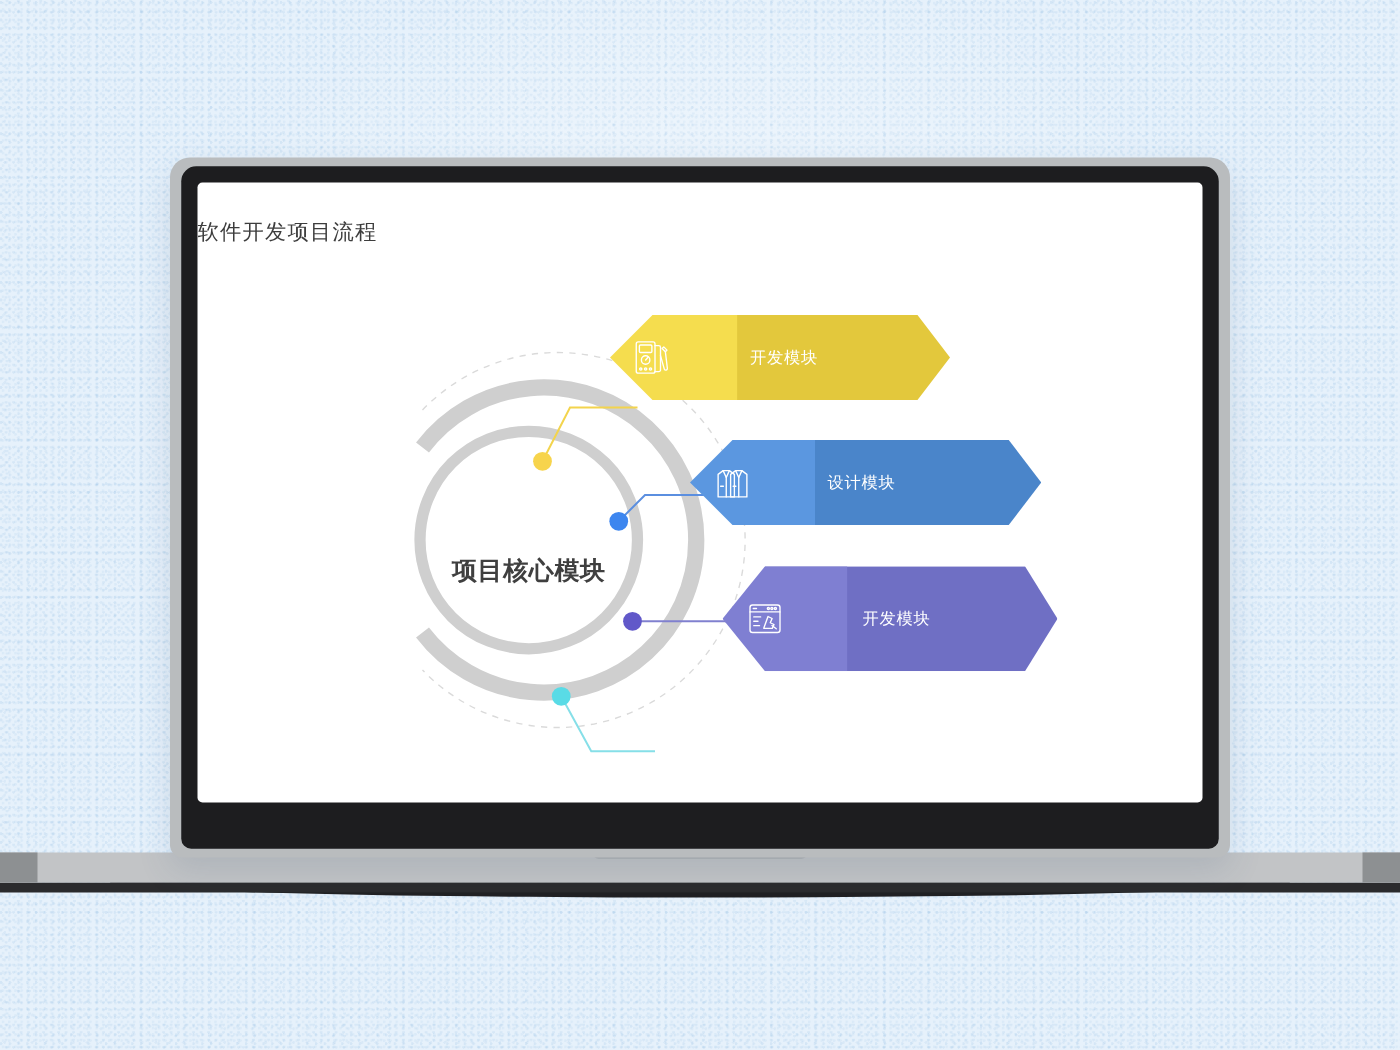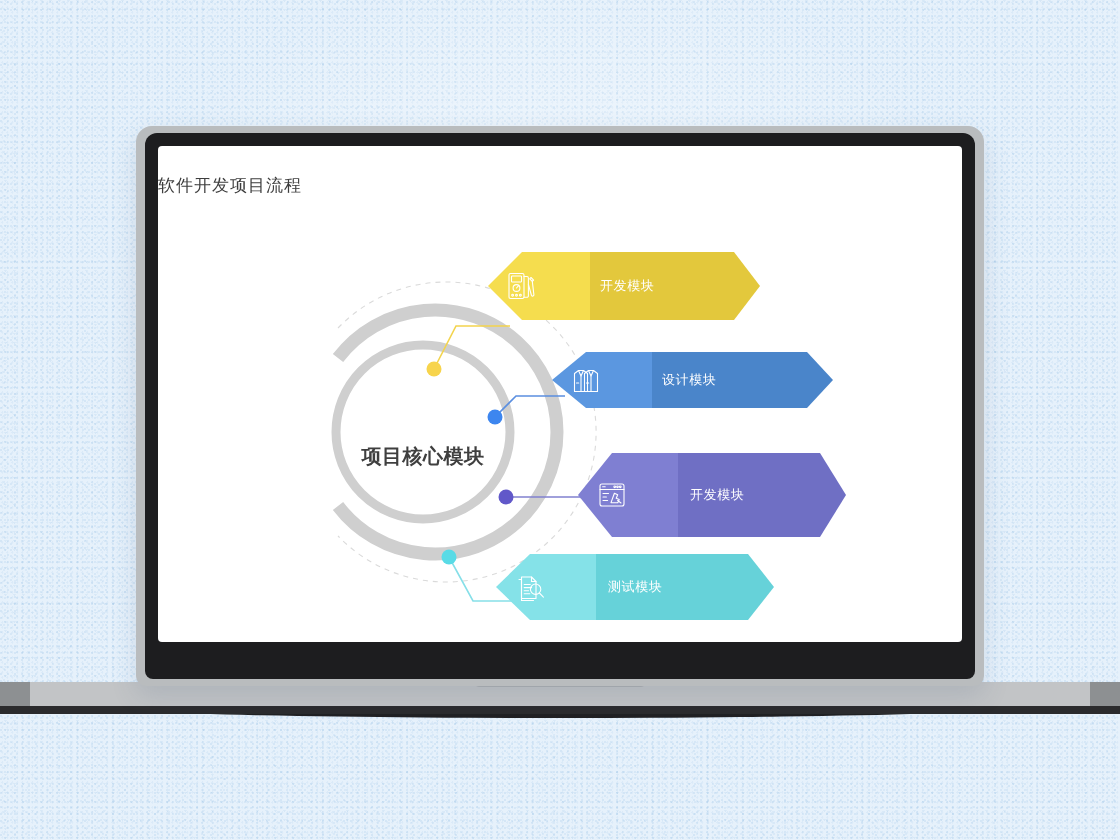--- a/index.html
+++ b/index.html
@@ -207,21 +207,21 @@
                 <circle cx="11.5" cy="26.2" r="0.9"></circle>
                 <circle cx="15.4" cy="26.2" r="0.9"></circle>
                 <path d="M19 7.5 h3 a1.4 1.4 0 0 1 1.4 1.4 v18 a1.4 1.4 0 0 1 -1.4 1.4 h-3"></path>
                 <path d="M26 8.5 l2.6 2.6 l-1.3 1.3 l-2.6 -2.6 z"></path>
                 <path d="M27.3 12.4 l1.6 13.4 a1.3 1.3 0 0 1 -2.4 .7 l-3.1 -11"></path>
               </svg>
             </div>
             <div class="banner-label" style="left:112px;">开发模块</div>
           </div>
 
-          <div class="banner" id="banner-design" style="left:394px; top:206px; width:281px; height:56px;">
+          <div class="banner" id="banner-design" style="left:394px; top:206px; width:281px; height:68px;">
             <div class="banner-body" style="left:34px; width:247px; background:#4a85ca;"></div>
             <div class="banner-head" style="width:100px; background:#5b97e0;"></div>
             <div class="banner-icon" style="left:17px;">
               <svg viewBox="0 0 34 34" fill="none" stroke="#ffffff" stroke-width="1.1" stroke-linecap="round" stroke-linejoin="round">
                 <path d="M5.5 10.5 L9.5 7.5 h5 l4 3 v18 h-13 z"></path>
                 <path d="M9.5 7.5 L12 13 L14.5 7.5"></path>
                 <path d="M12 13 v15.5"></path>
                 <path d="M7.5 20 h2.2"></path>
                 <path d="M15.5 10.5 L19.5 7.5 h5 l4 3 v18 h-13 z"></path>
                 <path d="M19.5 7.5 L22 13 L24.5 7.5"></path>
@@ -246,36 +246,18 @@
                 <path d="M8 15.5 h5.5"></path>
                 <path d="M8 19 h3.4"></path>
                 <path d="M8 22.5 h4.6"></path>
                 <path d="M16 24.6 L19.4 15.2 l3.3 1.6 l-1.5 3.4 l3 1.4 l-1.4 3.1 z"></path>
                 <path d="M22.6 22.4 l3.4 2.6"></path>
               </svg>
             </div>
             <div class="banner-label" style="left:112px;">开发模块</div>
           </div>
 
-          <div class="banner" id="banner-testing" style="left:338px; top:408px; width:278px; height:66px;">
-            <div class="banner-body" style="left:34px; width:244px; background:#66d2d9;"></div>
-            <div class="banner-head" style="width:100px; background:#85e2e8;"></div>
-            <div class="banner-icon" style="left:17px;">
-              <svg viewBox="0 0 34 34" fill="none" stroke="#ffffff" stroke-width="1.1" stroke-linecap="round" stroke-linejoin="round">
-                <path d="M8.5 7 h10 l4.5 4.5 v17 h-14.5 z"></path>
-                <path d="M6 9.5 h2.5 v21 h12"></path>
-                <path d="M18.5 7 v4.5 h4.5"></path>
-                <path d="M11.2 14.5 h6"></path>
-                <path d="M11.2 17.6 h7.4"></path>
-                <path d="M11.2 20.7 h4.4"></path>
-                <path d="M11.2 23.8 h5.6"></path>
-                <circle cx="22.6" cy="19.2" r="5.2"></circle>
-                <path d="M26.4 23 l4 4.2"></path>
-              </svg>
-            </div>
-            <div class="banner-label" style="left:112px;">测试模块</div>
-          </div>
 
         </div>
       </div>
     </div>
   </div>
 </div>
 
 </body></html>

